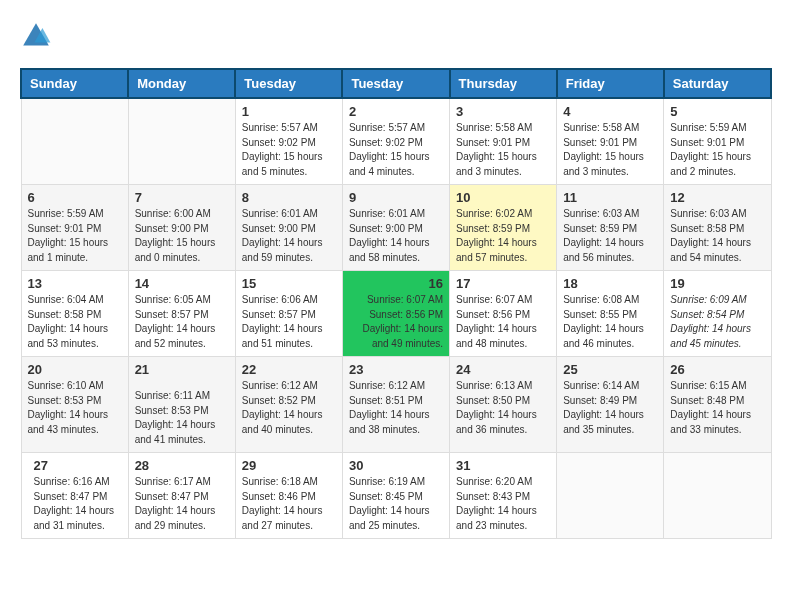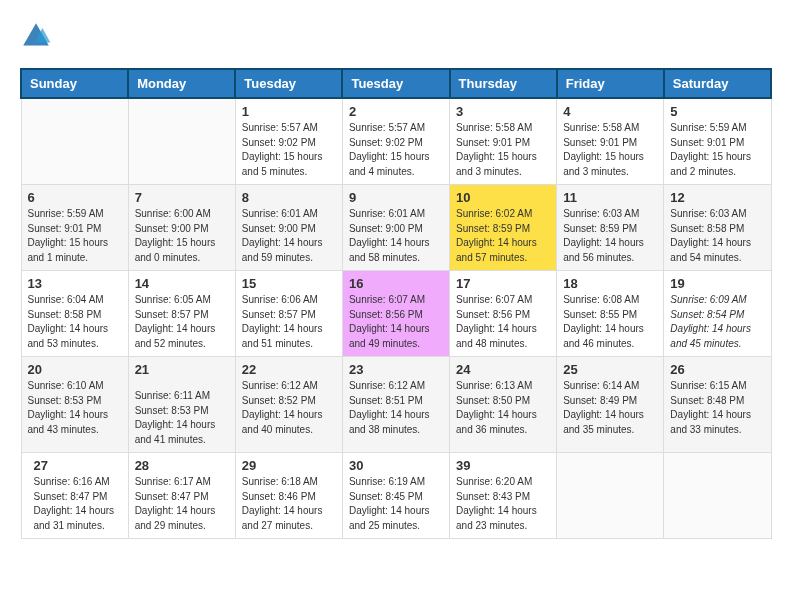--- a/index.html
+++ b/index.html
@@ -184,21 +184,21 @@
           <div class="day-info" style="white-space: pre-line;">Sunrise: 6:01 AM
 Sunset: 9:00 PM
 Daylight: 14 hours and 59 minutes.</div>
         </td>
         <td style="background-color: rgb(245, 245, 245);">
           <span class="day-num">9</span>
           <div class="day-info" style="white-space: pre-line;">Sunrise: 6:01 AM
 Sunset: 9:00 PM
 Daylight: 14 hours and 58 minutes.</div>
         </td>
-        <td style="background-color: #fde047; margin-top: 8px;">
+        <td style="background-color: #fef9c3; margin-top: 8px;">
           <span class="day-num">10</span>
           <div class="day-info" style="white-space: pre-line;">Sunrise: 6:02 AM
 Sunset: 8:59 PM
 Daylight: 14 hours and 57 minutes.</div>
         </td>
         <td style="background-color: rgb(245, 245, 245);">
           <span class="day-num">11</span>
           <div class="day-info" style="white-space: pre-line;">Sunrise: 6:03 AM
 Sunset: 8:59 PM
 Daylight: 14 hours and 56 minutes.</div>
@@ -222,21 +222,21 @@
           <div class="day-info" style="white-space: pre-line;">Sunrise: 6:05 AM
 Sunset: 8:57 PM
 Daylight: 14 hours and 52 minutes.</div>
         </td>
         <td style="background-color: rgb(255, 255, 255);">
           <span class="day-num">15</span>
           <div class="day-info" style="white-space: pre-line;">Sunrise: 6:06 AM
 Sunset: 8:57 PM
 Daylight: 14 hours and 51 minutes.</div>
         </td>
-        <td style="background-color: #f0abfc;">
+        <td style="background-color: #22c55e; text-align: right;">
           <span class="day-num">16</span>
           <div class="day-info" style="white-space: pre-line;">Sunrise: 6:07 AM
 Sunset: 8:56 PM
 Daylight: 14 hours and 49 minutes.</div>
         </td>
         <td style="background-color: rgb(255, 255, 255);">
           <span class="day-num">17</span>
           <div class="day-info" style="white-space: pre-line;">Sunrise: 6:07 AM
 Sunset: 8:56 PM
 Daylight: 14 hours and 48 minutes.</div>
@@ -317,21 +317,21 @@
 Sunset: 8:46 PM
 Daylight: 14 hours and 27 minutes.</div>
         </td>
         <td style="background-color: rgb(255, 255, 255);">
           <span class="day-num">30</span>
           <div class="day-info" style="white-space: pre-line;">Sunrise: 6:19 AM
 Sunset: 8:45 PM
 Daylight: 14 hours and 25 minutes.</div>
         </td>
         <td style="background-color: rgb(255, 255, 255);">
-          <span class="day-num">39</span>
+          <span class="day-num">31</span>
           <div class="day-info" style="white-space: pre-line;">Sunrise: 6:20 AM
 Sunset: 8:43 PM
 Daylight: 14 hours and 23 minutes.</div>
         </td>
         <td class="empty-cell" style="background-color: rgb(250, 250, 250);"></td>
         <td class="empty-cell" style="background-color: rgb(250, 250, 250);"></td>
       </tr>
     </tbody>
 </table>
 

